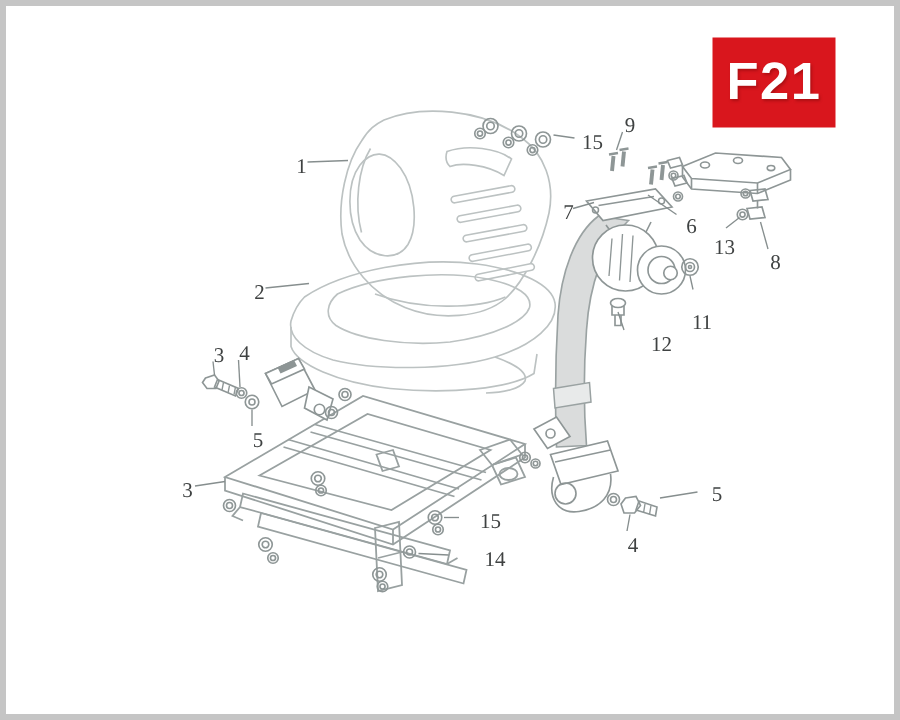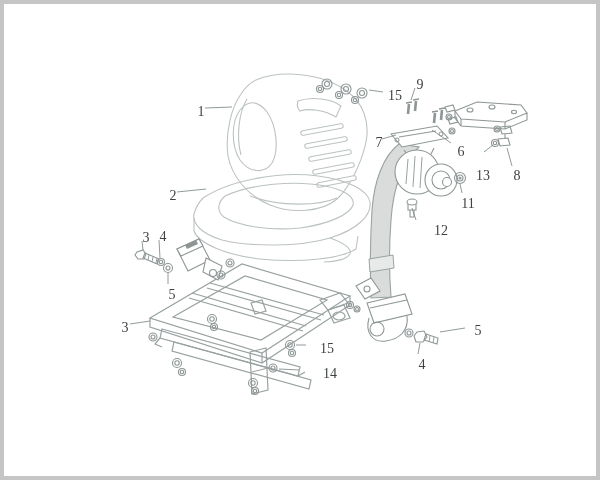--- a/index.html
+++ b/index.html
@@ -261,20 +261,21 @@
   <div class="plabel" style="left:142px;top:234px">3</div>
   <div class="plabel" style="left:159px;top:233px">4</div>
   <div class="plabel" style="left:168px;top:291px">5</div>
   <div class="plabel" style="left:121px;top:324px">3</div>
   <div class="plabel" style="left:323px;top:345px">15</div>
   <div class="plabel" style="left:326px;top:370px">14</div>
   <div class="plabel" style="left:416px;top:81px">9</div>
   <div class="plabel" style="left:391px;top:92px">15</div>
   <div class="plabel" style="left:375px;top:139px">7</div>
   <div class="plabel" style="left:457px;top:148px">6</div>
-  <div class="plabel" style="left:479px;top:172px">13</div>
+  <div class="plabel" style="left:479px;top:162px">13</div>
   <div class="plabel" style="left:513px;top:172px">8</div>
-  <div class="plabel" style="left:464px;top:200px">11</div>
+  <div class="plabel" style="left:464px;top:212px">11</div>
   <div class="plabel" style="left:437px;top:227px">12</div>
   <div class="plabel" style="left:474px;top:327px">5</div>
   <div class="plabel" style="left:418px;top:361px">4</div>
 
+  <div class="badge">F21</div>
 </div>
 
 </body></html>

